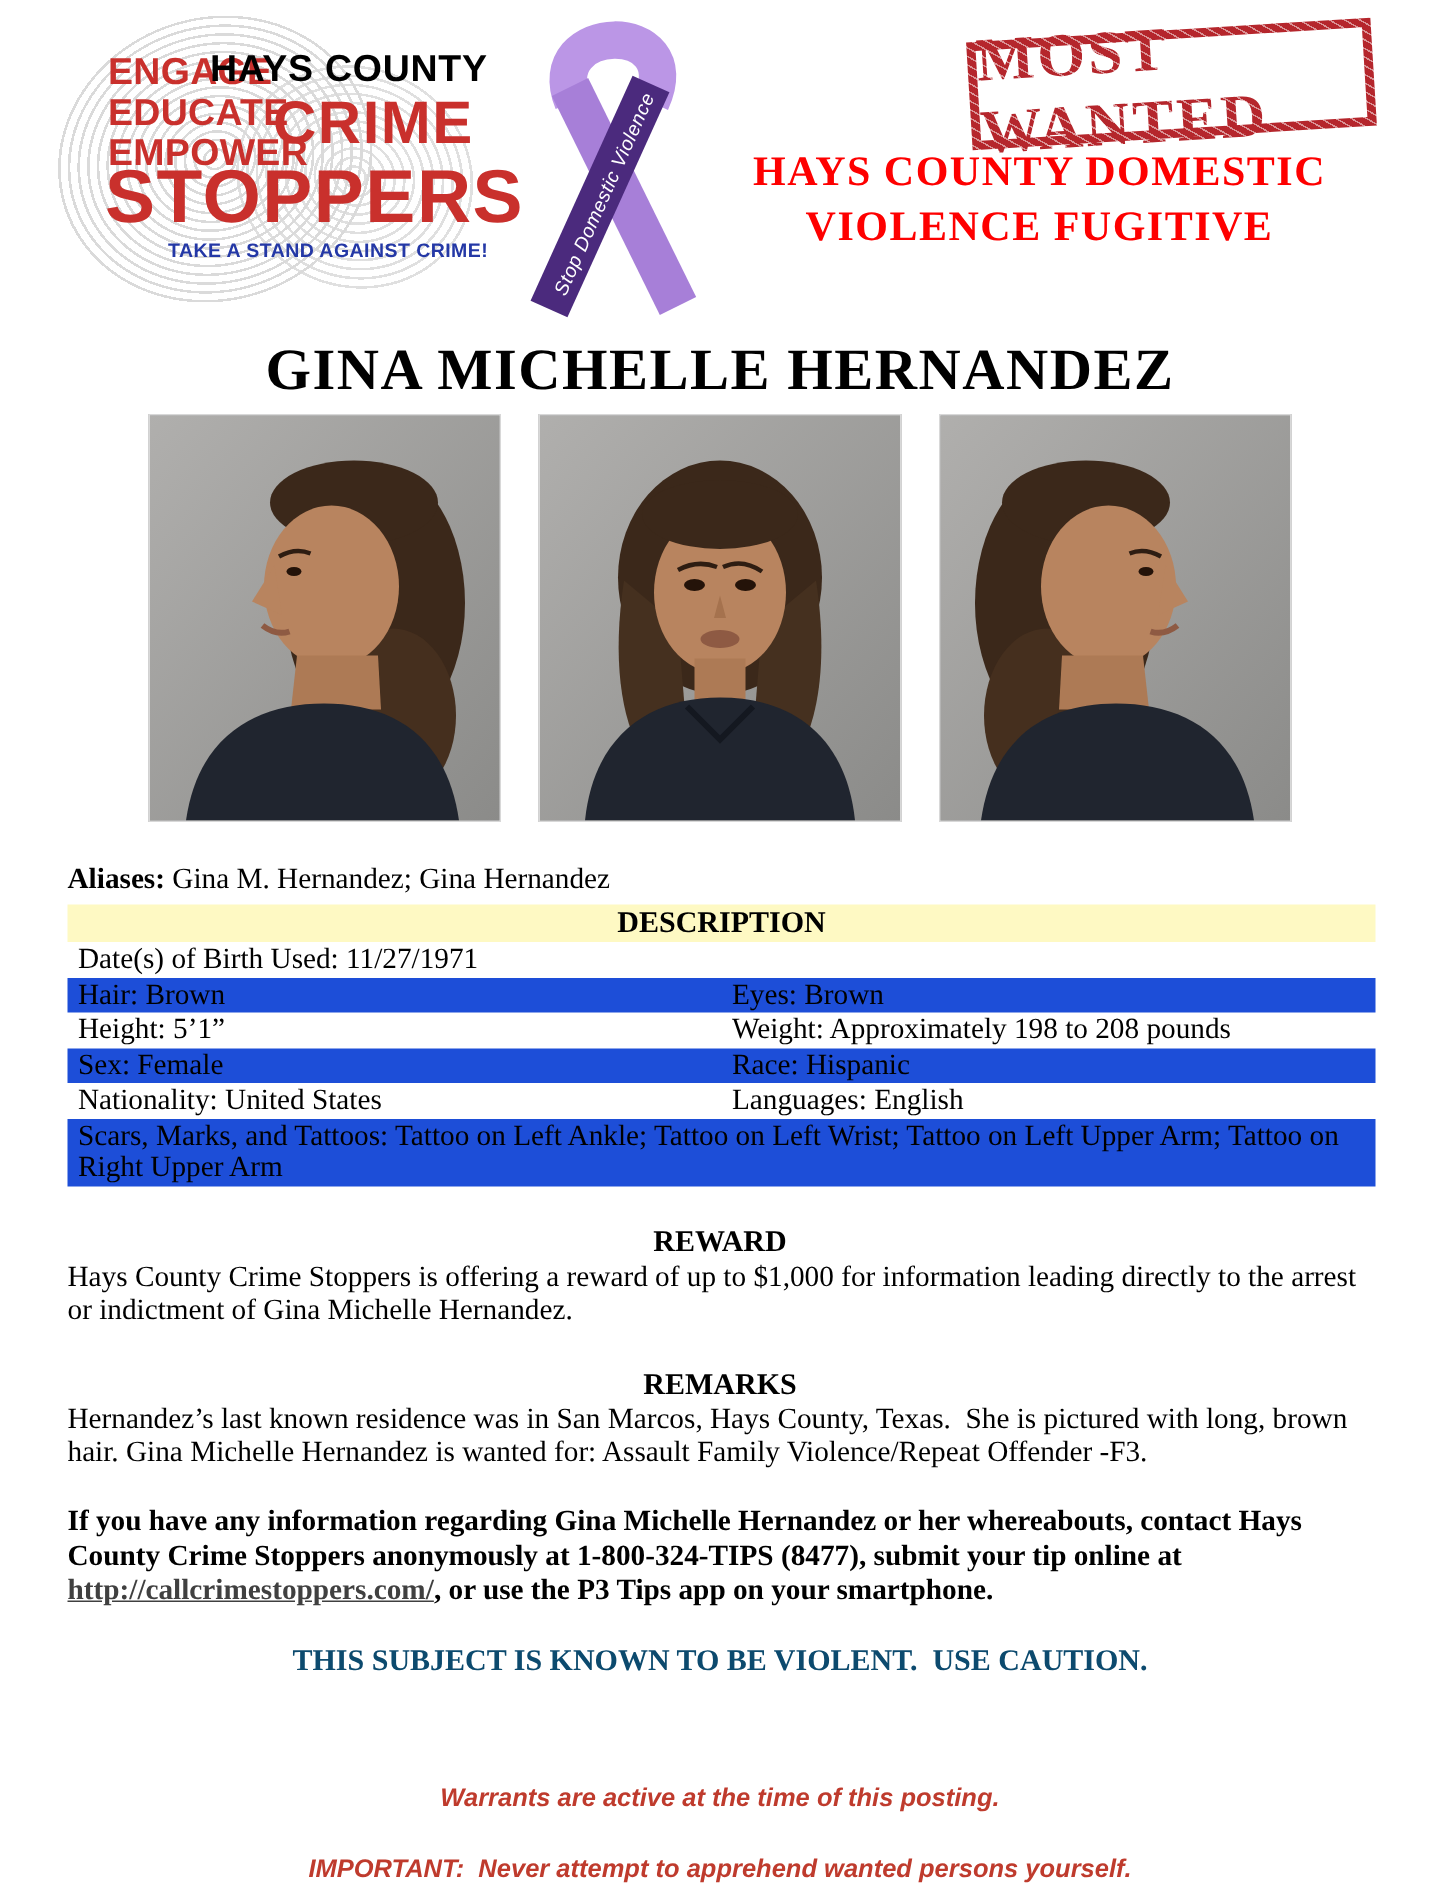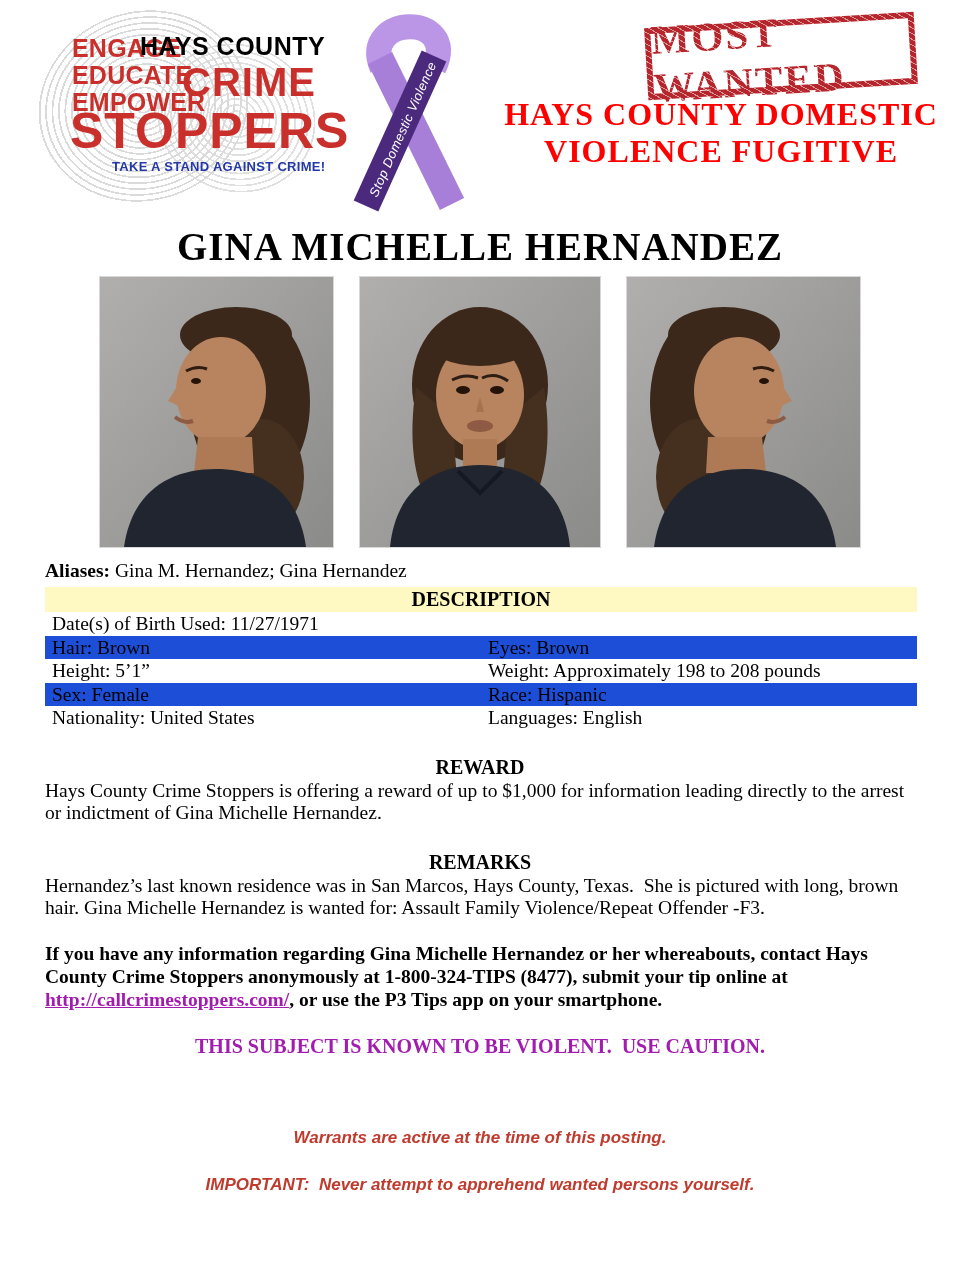--- a/index.html
+++ b/index.html
@@ -29,48 +29,48 @@
 
   
   .stamp { position:absolute; left:646px; top:20px; width:270px; height:72px;
            border:6px solid #b5262c; display:flex; align-items:center; justify-content:center;
            transform:rotate(-3.5deg); color:#b5262c; font-weight:bold; font-size:41px;
            letter-spacing:2px; font-family:"Liberation Serif", serif; }
   .stamp::after { content:""; position:absolute; inset:-8px;
            background:repeating-linear-gradient(33deg, rgba(255,255,255,.5) 0 1px, transparent 1px 5px); }
 
   
-  .banner { position:absolute; left:504px; top:96px; width:434px; text-align:center;
-            color:#fe0000; font-weight:bold; font-size:32px; line-height:37px; letter-spacing:1px; }
+  .banner { position:absolute; left:476px; top:96px; width:434px; text-align:center;
+            color:#fe0000; font-weight:bold; font-size:28px; line-height:37px; letter-spacing:1px; }
 
   
   .name-title { margin-top:12px; text-align:center; font-size:39px; font-weight:bold; letter-spacing:1px; }
 
   
   .photos { display:flex; justify-content:center; gap:25px; margin-top:7px; }
   .photo { border:1px solid #d8d8d8; background:#9c9c9c; }
   .photo svg { display:block; }
 
   
-  .aliases { margin:12px 43px 0 45px; font-size:19.5px; }
+  .aliases { margin:28px 43px 0 45px; font-size:19.5px; }
   .aliases b { font-weight:bold; }
   .desc-table { margin:5px 43px 0 45px; }
   .desc-head { background:#fef9c3; text-align:center; font-weight:bold; font-size:20px; padding:1px 0; }
   .row { display:flex; font-size:19.5px; line-height:21.5px; padding:1px 0; }
   .row.shaded { background:#1d4ed8; }
   .cell-l { width:443px; padding-left:7px; }
   .cell-r { flex:1; }
   .cell-full { padding-left:7px; padding-right:10px; }
 
   
   .sec-head { margin-top:26px; text-align:center; font-weight:bold; font-size:20px; }
   .sec-text { margin:1px 43px 0 45px; font-size:19.5px; line-height:22.5px; white-space:pre-wrap; }
   .contact { margin:22px 43px 0 45px; font-size:19.5px; line-height:23px; font-weight:bold; }
-  .contact a { color:#a21caf; text-decoration:underline; }
-  .caution { margin-top:24px; text-align:center; color:#a21caf; font-weight:bold; font-size:20px; white-space:pre-wrap; }
+  .contact a { color:#404040; text-decoration:underline; }
+  .caution { margin-top:24px; text-align:center; color:#0c4a6e; font-weight:bold; font-size:20px; white-space:pre-wrap; }
 
   
   .foot { text-align:center; font-family:"Liberation Sans", sans-serif; font-weight:bold; font-style:italic;
           font-size:17px; color:#bf3b2d; white-space:pre-wrap; }
   .foot1 { margin-top:70px; }
   .foot2 { margin-top:27px; }
 </style>
 </head>
 <body>
 
@@ -204,20 +204,23 @@
       <div class="cell-r">Weight: Approximately 198 to 208 pounds</div>
     </div>
     <div class="row shaded">
       <div class="cell-l">Sex: Female</div>
       <div class="cell-r">Race: Hispanic</div>
     </div>
     <div class="row">
       <div class="cell-l">Nationality: United States</div>
       <div class="cell-r">Languages: English</div>
     </div>
+    <div class="row shaded">
+      <div class="cell-full">Scars, Marks, and Tattoos: Tattoo on Left Ankle; Tattoo on Left Wrist; Tattoo on Left Upper Arm; Tattoo on Right Upper Arm</div>
+    </div>
   </div>
 
   <section>
     <div class="sec-head">REWARD</div>
     <p class="sec-text">Hays County Crime Stoppers is offering a reward of up to $1,000 for information leading directly to the arrest or indictment of Gina Michelle Hernandez.</p>
   </section>
 
   <section>
     <div class="sec-head">REMARKS</div>
     <p class="sec-text">Hernandez’s last known residence was in San Marcos, Hays County, Texas.  She is pictured with long, brown hair. Gina Michelle Hernandez is wanted for: Assault Family Violence/Repeat Offender -F3.</p>

